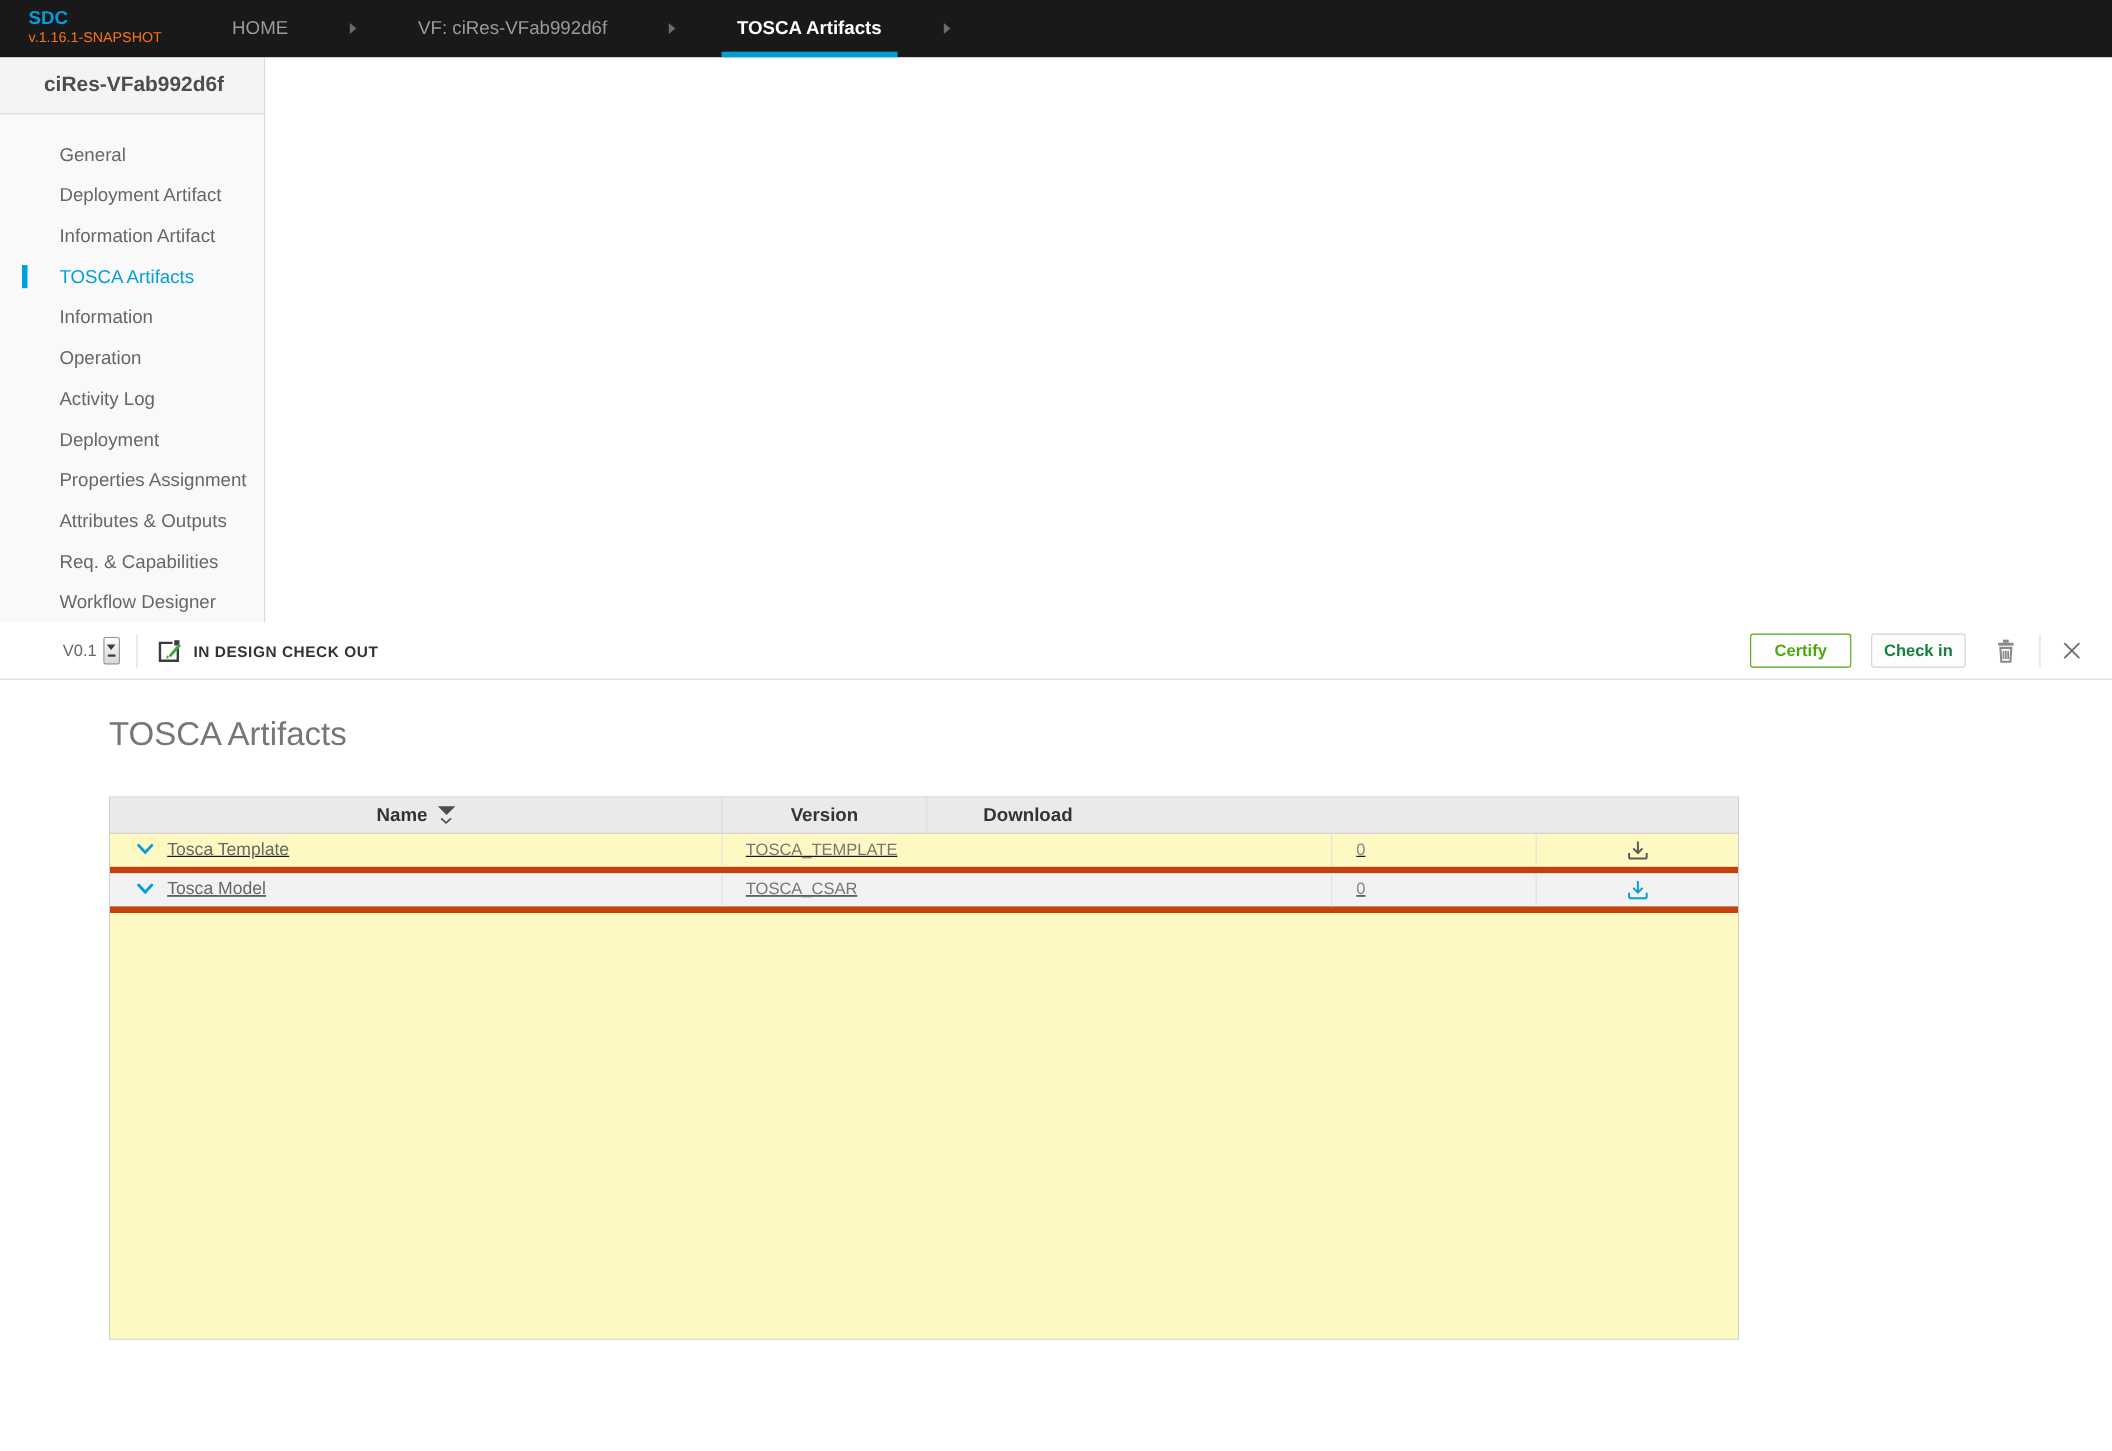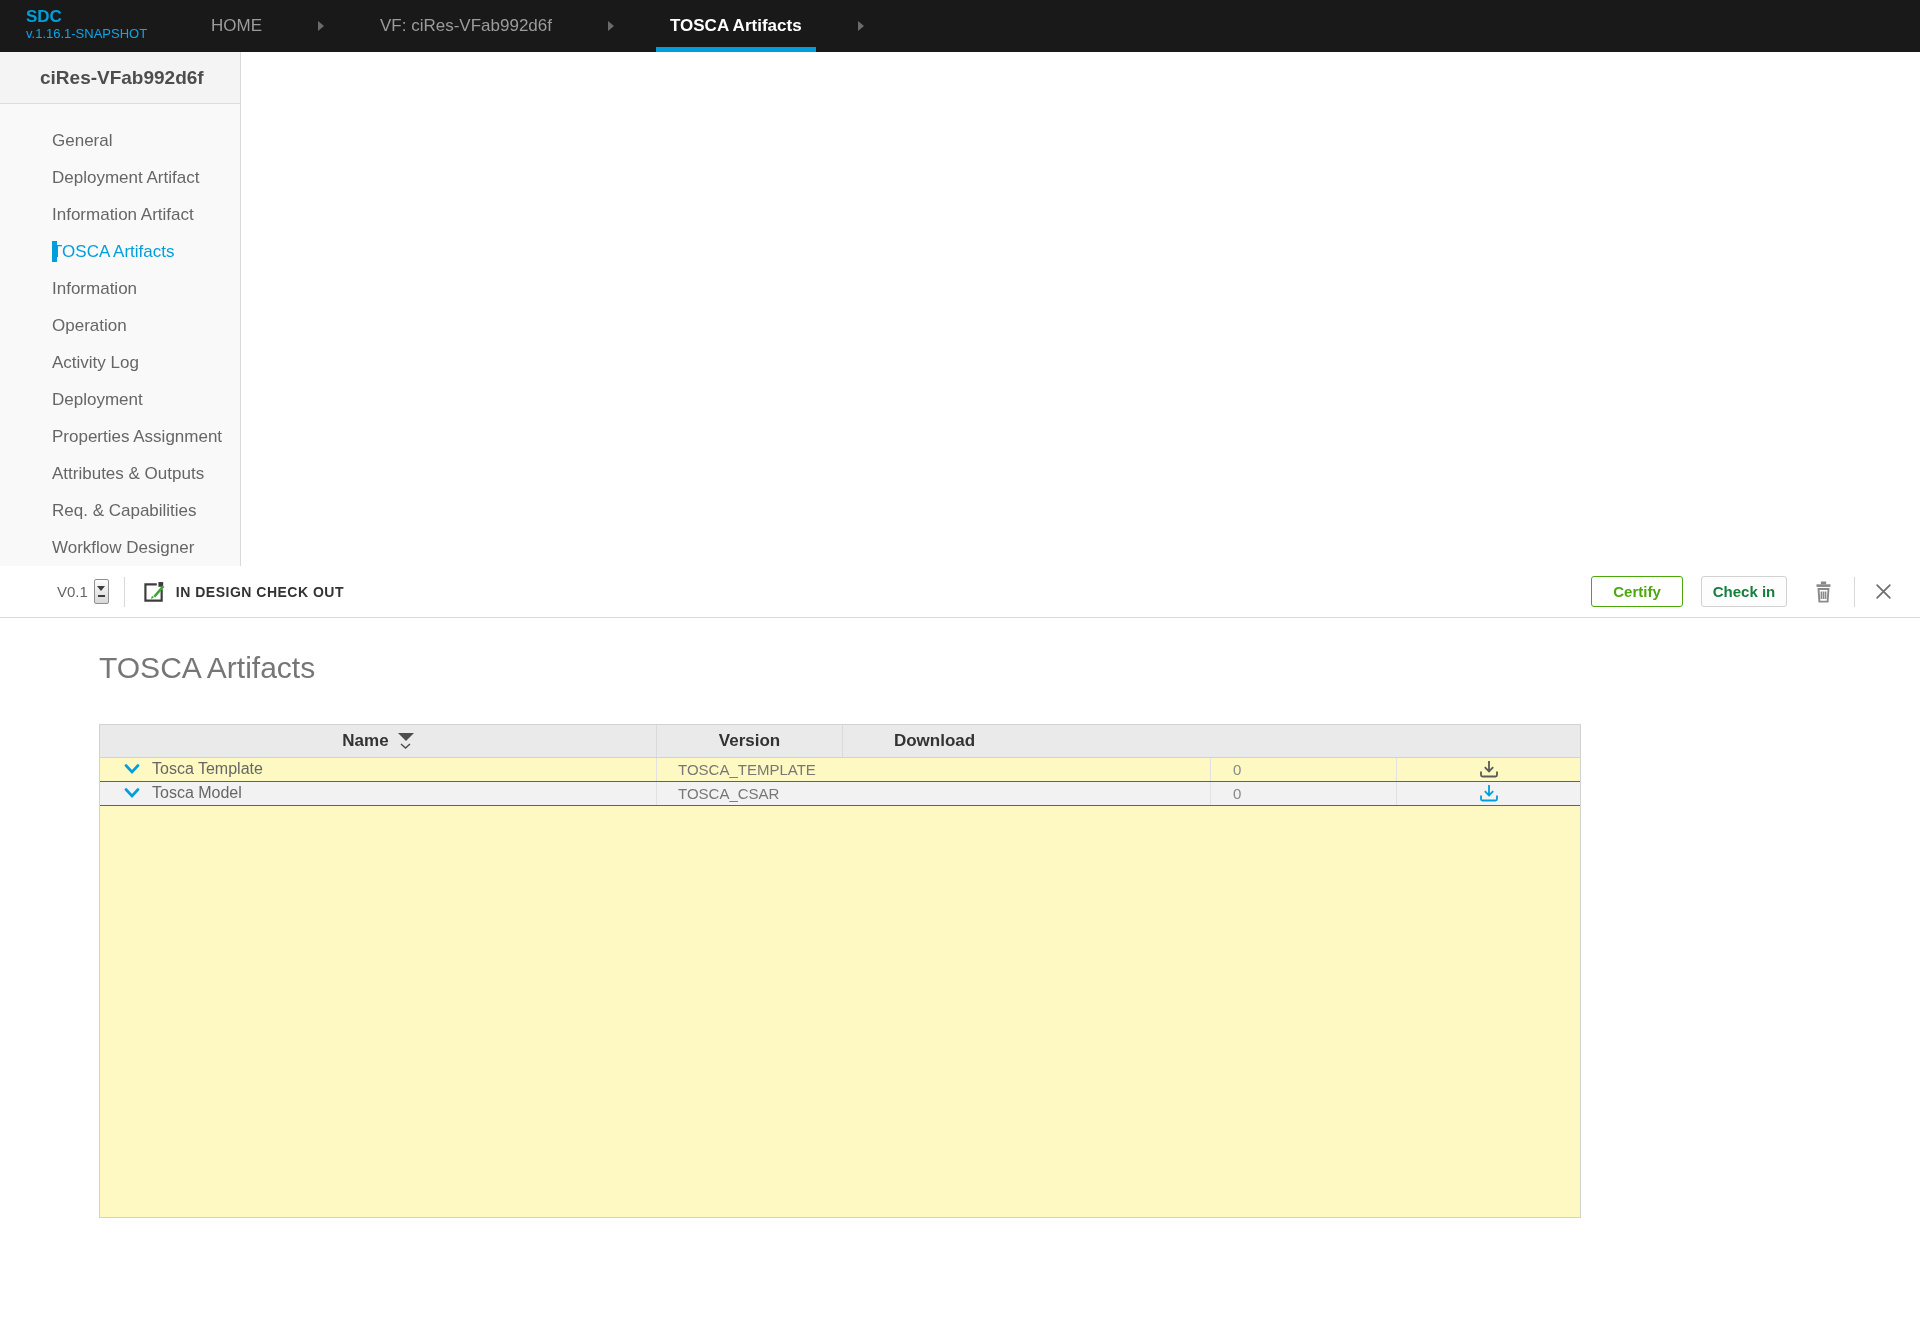--- a/index.html
+++ b/index.html
@@ -3,39 +3,39 @@
 <meta charset="utf-8">
 <style>
   * { margin:0; padding:0; box-sizing:border-box; }
   html,body { width:1920px; height:1319px; overflow:hidden; background:#fff;
               font-family:"Liberation Sans","DejaVu Sans",sans-serif; }
 
   
   .topbar { position:relative; height:52px; background:#191919; display:flex; align-items:stretch; }
   .logo { padding:8px 0 0 26px; width:200px; }
   .logo-title { color:#009fdb; font-size:17px; font-weight:bold; line-height:18px; }
-  .logo-version { color:#0ea5e9; font-size:13px; line-height:15px; }
+  .logo-version { color:#f97316; font-size:13px; line-height:15px; }
   .tabs { display:flex; align-items:stretch; margin-left:-3px;gap:28px; }
   .tab { position:relative; display:flex; align-items:center; padding:0 14px; font-size:17px;
          color:#9b9b9b; cursor:pointer; }
   .tab.active { color:#ffffff; font-weight:600; }
   .tab.active .underline { position:absolute; left:0; right:0; bottom:0; height:5px; background:#009fdb; }
   .crumb-sep { align-self:center; width:0; height:0; margin:0 14px;
                border-left:6px solid #6b6b6b; border-top:5px solid transparent; border-bottom:5px solid transparent; }
 
   
   .app { display:flex; height:1267px;flex-direction:column; }
 
   
   .sidebar { width:241px; background:#f9f9f9; border-right:1px solid #d9d9d9; flex:none; }
   .sidebar-header { height:52px; background:#f4f4f4; border-bottom:1px solid #dcdcdc;
                     line-height:52px; padding-left:40px; font-size:19px; font-weight:bold; color:#4d4d4d; }
   .menu { padding-top:18px; }
   .menu-item { position:relative; height:37px; display:flex; align-items:center;
-               padding-left:20px; font-size:17px; color:#666; cursor:pointer;margin-left:32px; }
+               padding-left:54px; font-size:17px; color:#666; cursor:pointer; }
   .menu-item.active { color:#009fdb; }
   .menu-item.active .active-bar { position:absolute; left:20px; top:8px; width:5px; height:21px; background:#009fdb; }
 
   
   .content { flex:1; display:flex; flex-direction:column; background:#fff; }
 
   
   .toolbar { height:52px; background:#fff; border-bottom:1px solid #d9d9d9;
              display:flex; align-items:center; padding:0 28px 0 57px; flex:none; }
   .version-label { font-size:15px; color:#666; margin-right:6px; }
@@ -65,21 +65,21 @@
   .artifact-table { margin-top:40px; width:1482px; height:494px; border:1px solid #d2d2d2; background:#fef9c3; }
   .t-row { display:flex; }
   .t-head { height:33px; background:#eaeaea; border-bottom:1px solid #d2d2d2; }
   .th { display:flex; align-items:center; justify-content:center; font-size:17px; font-weight:bold;
         color:#333; border-right:1px solid #dadada; cursor:pointer; }
   .th:last-child { border-right:none; }
   .col-name { width:557px; } .col-type { width:554px; } .col-version { width:186px; } .col-download { width:183px; }
   .sort-icon { display:flex; flex-direction:column; align-items:center; margin-left:9px; margin-top:2px; }
   .sort-icon .trap { width:6px; height:0; border-left:8px solid transparent; border-right:8px solid transparent;
                      border-top:8px solid #4d4d4d; }
-  .data-row { height:24px; border-bottom:1px solid #c2410c; }
+  .data-row { height:36px; border-bottom:6px solid #c2410c;text-decoration:underline; }
   .data-row.alt { background:#f2f2f2; }
   .td { display:flex; align-items:center; border-right:1px solid #e2e2e2; overflow:hidden; }
   .td:last-child { border-right:none; }
   .td-name { padding-left:24px; gap:12px; font-size:16px; color:#666; }
   .td-type { padding-left:21px; font-size:15px; color:#777; }
   .td-version { padding-left:22px; font-size:15px; color:#888; }
   .td-download { justify-content:center; }
   .dl-btn { background:none; border:none; cursor:pointer; display:flex; }
   .chev-btn { background:none; border:none; cursor:pointer; display:flex; padding:0; }
 </style>

